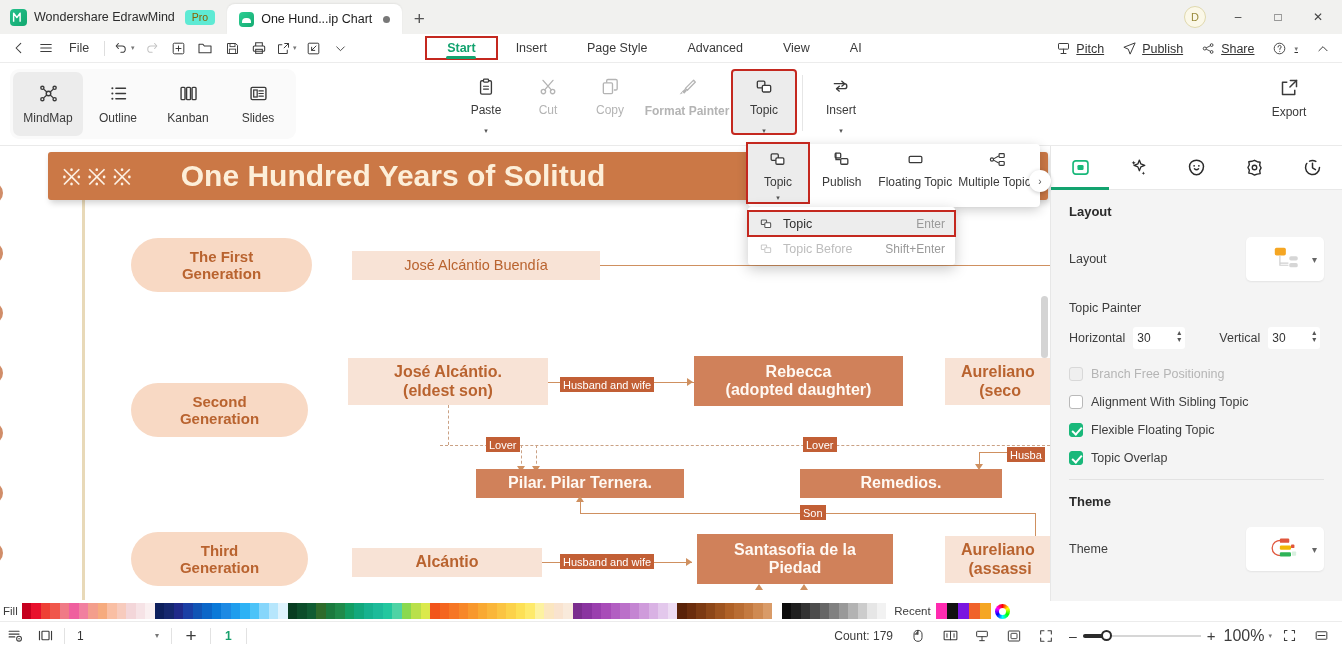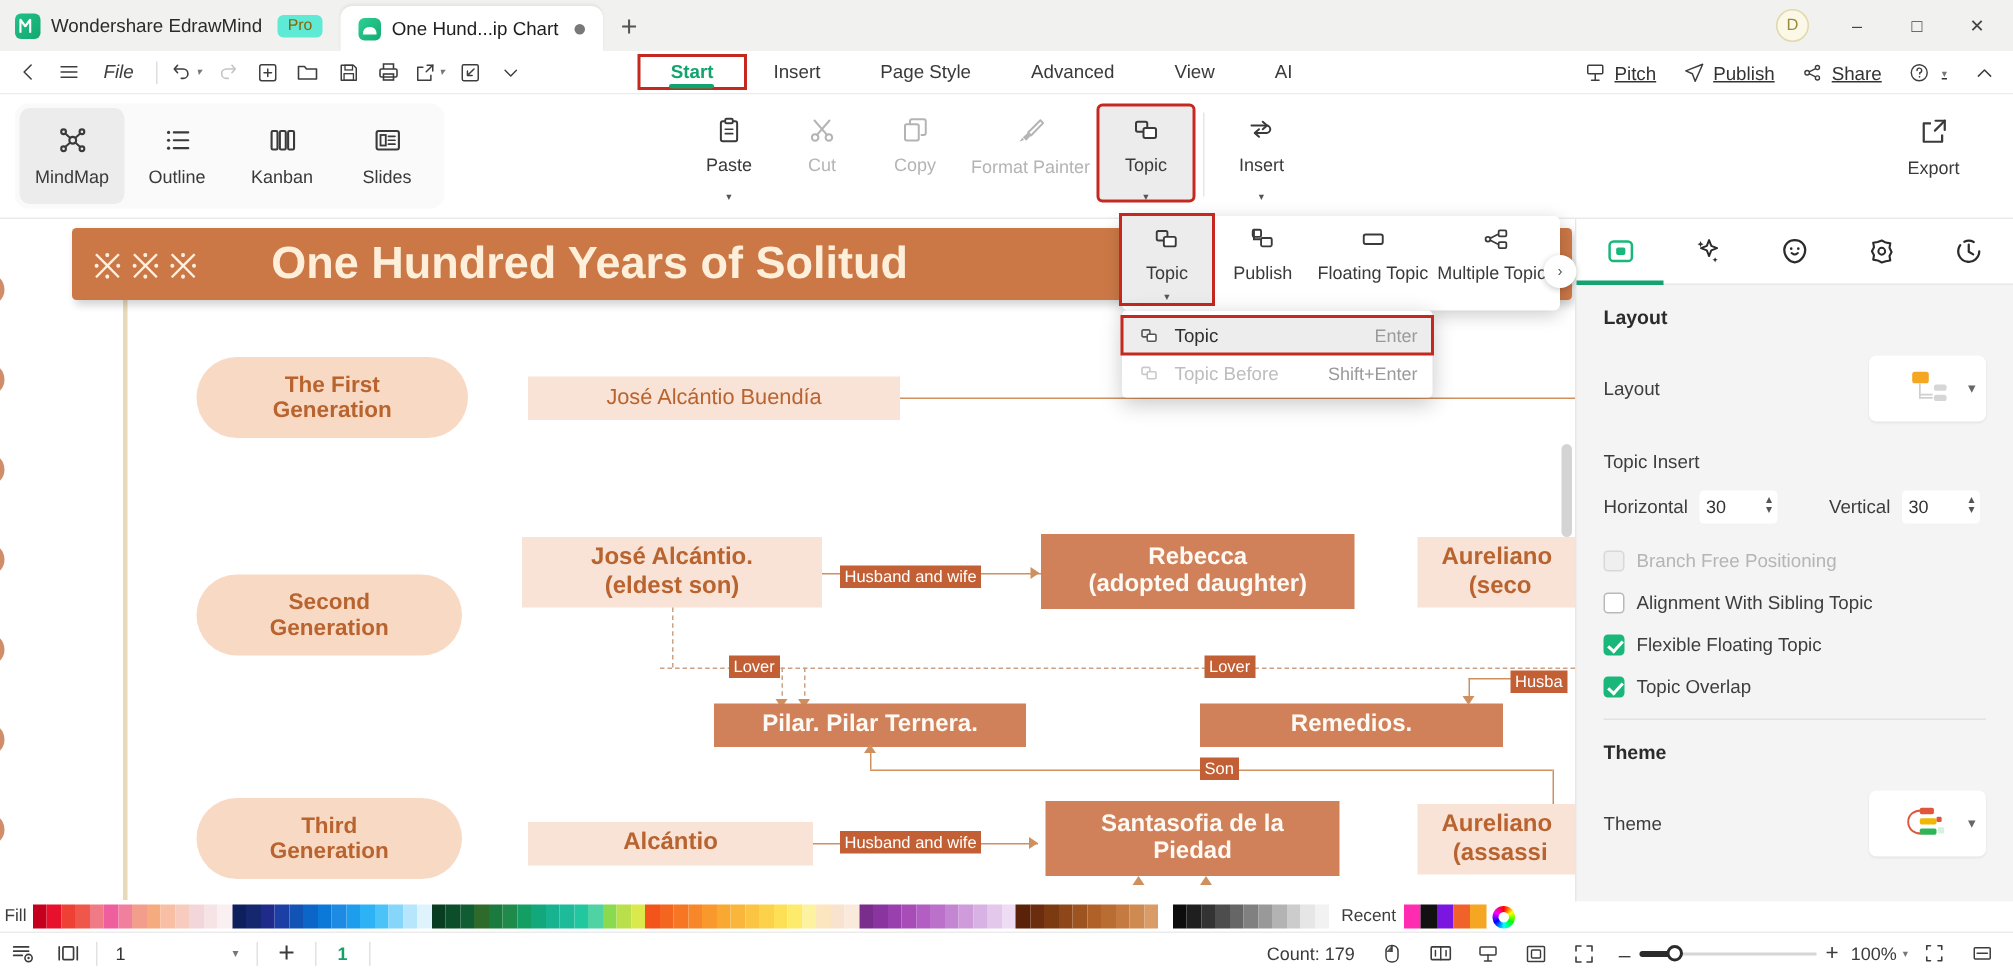--- a/index.html
+++ b/index.html
@@ -27,40 +27,40 @@
   .tab-dot { width:7px;height:7px;border-radius:50%;background:#787878; margin-left:4px;}
   .newtab { width:34px;height:30px; display:flex;align-items:center;justify-content:center; font-size:19px; color:#555; font-weight:300;}
   .win-ctrl { position:absolute; right:0; top:0; height:34px; display:flex; align-items:center; }
   .avatar { width:22px;height:22px;border-radius:50%;border:1px solid #e0d9ae;background:#fbf8e8;color:#9a8b3c;font-size:11px;display:flex;align-items:center;justify-content:center;margin-right:12px;}
   .wbtn { width:40px;height:34px;display:flex;align-items:center;justify-content:center;color:#444;font-size:12px;}
   .wbtn.close{ margin-right:4px;}
 
   
   .menurow { position:absolute; top:34px; left:0; width:1342px; height:29px; background:#fff; display:flex; align-items:center; border-bottom:1px solid #ececec;}
   .qa { display:flex; align-items:center; gap:1px; padding-left:6px; }
-  .qbtn { width:26px;height:24px;display:flex;align-items:center;justify-content:center;color:#3d3d3d; border-radius:4px;font-style:italic;}
+  .qbtn { width:26px;height:24px;display:flex;align-items:center;justify-content:center;color:#3d3d3d; border-radius:4px;}
   .qbtn.txt{ width:auto; padding:0 9px; font-size:12.5px;}
   .qsep{ width:1px;height:15px;background:#dedede;margin:0 5px;}
   .caretmini{ font-size:7px; color:#777; margin-left:2px;}
   .ribtabs { display:flex; align-items:center; gap:0px; margin-left:74px; }
   .ritab { position:relative; padding:3px 20px; font-size:12.5px; color:#3a3a3a; white-space:nowrap;}
   .ritab.active { color:#13a36f; font-weight:bold; }
   .ritab.active:after{ content:""; position:absolute; left:50%; transform:translateX(-50%); bottom:-1px; width:30px;height:3px;background:#13a36f;border-radius:2px;}
   .ritab.sel-box { outline:2px solid #c4281f; outline-offset:0px; }
   .right-menu { position:absolute; right:4px; top:0; height:29px; display:flex;align-items:center; gap:2px;text-decoration:underline;}
   .rm-item { display:flex;align-items:center;gap:5px;padding:3px 8px;font-size:12.5px;color:#333; }
 
   
   .ribbon { position:absolute; top:63px; left:0; width:1342px; height:83px; background:#fff; border-bottom:1px solid #eaeaea;}
   .viewgroup { position:absolute; left:10px; top:6px; display:flex; background:#fafafa; border-radius:9px; padding:3px;}
   .vitem { width:70px;height:64px;display:flex;flex-direction:column;align-items:center;justify-content:center;gap:7px;border-radius:7px;color:#3a3a3a;font-size:12px;}
   .vitem.sel { background:#ececec; }
   .cmds { position:absolute; left:455px; top:8px; display:flex; align-items:flex-start; }
   .cmd { width:62px; display:flex;flex-direction:column;align-items:center;gap:6px; padding-top:6px; font-size:12px;color:#3a3a3a; position:relative; height:62px;}
-  .cmd.wide{ width:92px; }
+  .cmd.wide{ width:92px;font-weight:bold; }
   .cmd.dim { color:#b4b4b4; }
   .cmd .dcar { font-size:7px; color:#555; position:absolute; bottom:-2px; }
   .cmd.hl { background:#ececec; outline:2px solid #c4281f; border-radius:2px;}
   .vdivider{ width:1px;height:56px;background:#e6e6e6;margin:4px 7px 0;}
   .exportbtn{ position:absolute; right:22px; top:14px; width:62px;display:flex;flex-direction:column;align-items:center;gap:7px;font-size:12px;color:#3a3a3a;}
 
   
   .canvas { position:absolute; top:146px; left:0; width:1050px; height:455px; background:#fff; overflow:hidden;}
   .leftdeco { position:absolute; left:-10px; top:0; width:26px; height:455px; }
   .deco-ring{ position:absolute; left:-9px; width:22px;height:22px;border-radius:50%;border:4px solid #c8794f; opacity:.85;}
@@ -139,21 +139,21 @@
   .st-sep{ width:1px;height:16px;background:#e2e2e2;margin:0 4px;}
   .pagesel{ width:98px;height:22px;display:flex;align-items:center;padding:0 8px;font-size:12px;color:#333;position:relative;}
   .pagesel .chev2{ position:absolute;right:8px;font-size:8px;color:#777;}
   .pagenum{ font-size:12px;color:#17a06c;font-weight:bold;padding:0 10px;}
   .st-right{ position:absolute; right:6px; display:flex;align-items:center;gap:2px;}
   .count{ font-size:12px;color:#3c3c3c; margin-right:8px;}
   .slider{ display:flex;align-items:center;gap:6px;margin:0 6px;}
   .track{ width:118px;height:2px;background:#d6d6d6;position:relative;}
   .knob{ position:absolute; left:18px; top:-5px; width:11px;height:11px;border-radius:50%;border:2px solid #2b2b2b;background:#fff;}
   .track .filled{position:absolute;left:0;top:-1px;width:24px;height:4px;background:#2b2b2b;border-radius:2px;}
-  .zoomtxt{ font-size:12px;color:#3c3c3c;}
+  .zoomtxt{ font-size:16px;color:#3c3c3c;}
 </style>
 </head>
 <body>
 
 <div class="app">
 
   <div class="titlebar">
     <div class="app-chip">
       <span class="app-logo">
         <svg width="13" height="13" viewBox="0 0 24 24">
@@ -603,21 +603,21 @@
             <svg width="34" height="26" viewBox="0 0 40 30">
                 <rect x="8" y="3" width="13" height="9" rx="2" fill="#f5a623"></rect>
                 <rect x="25" y="13" width="10" height="5" rx="2" fill="#d6d6d6"></rect>
                 <rect x="25" y="21" width="10" height="5" rx="2" fill="#d6d6d6"></rect>
                 <path d="M14 12v9h10M14 21v2.5h10" stroke="#cfcfcf" stroke-width="1.4" fill="none"></path>
               </svg>
           </span>
           <span class="chev">▾</span>
         </div>
       </div>
-      <div class="sub-h">Topic Insert</div>
+      <div class="sub-h">Topic Painter</div>
       <div class="spin-row">
         <span class="spin-lbl">Horizontal</span>
         <div class="spin">
           <span>30</span>
           <span class="arrs">
               <span>▴</span>
               <span>▾</span>
             </span>
         </div>
         <span class="spin-lbl" style="margin-left:34px;">Vertical</span>

